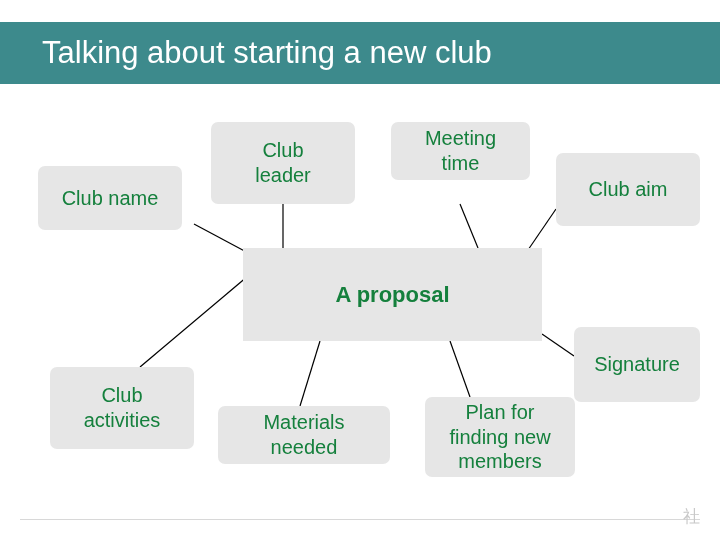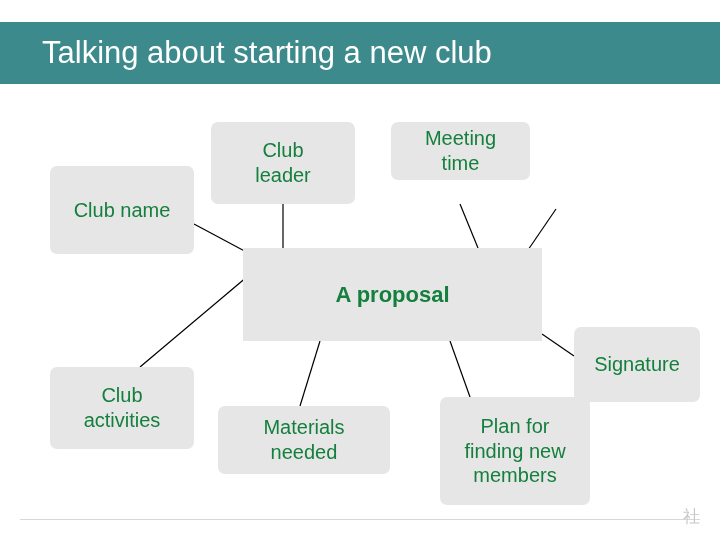--- a/index.html
+++ b/index.html
@@ -70,29 +70,29 @@
     line-height: 1.24;
     box-sizing: border-box;
   }
   .node.center {
     background: #e6e6e6;
     border-radius: 0;
     font-weight: bold;
     font-size: 22px;
   }
   
-  #node-club-name     { left: 50px;  top: 82px;  width: 144px; height: 88px; }
+  #node-club-name     { left: 38px;  top: 82px;  width: 144px; height: 64px; }
   #node-club-leader   { left: 211px; top: 38px;  width: 144px; height: 82px; }
   #node-meeting-time  { left: 391px; top: 38px;  width: 139px; height: 58px; }
   #node-club-aim      { left: 556px; top: 69px;  width: 144px; height: 73px; }
   #node-center        { left: 243px; top: 164px; width: 299px; height: 93px; }
   #node-signature     { left: 574px; top: 243px; width: 126px; height: 75px; }
   #node-club-act      { left: 50px;  top: 283px; width: 144px; height: 82px; }
-  #node-materials     { left: 218px; top: 322px; width: 172px; height: 68px; }
-  #node-plan          { left: 425px; top: 313px; width: 150px; height: 108px; margin-left: 15px; }
+  #node-materials     { left: 218px; top: 322px; width: 172px; height: 58px; }
+  #node-plan          { left: 425px; top: 313px; width: 150px; height: 80px; }
 
   
   .bottom-rule {
     position: absolute;
     left: 20px;
     top: 519px;
     width: 680px;
     height: 1px;
     background: #d8d8d8;
   }
@@ -151,20 +151,23 @@
     </div>
 
     <div class="node" id="node-club-leader">
       <span>Club<br>leader</span>
     </div>
 
     <div class="node" id="node-meeting-time">
       <span>Meeting<br>time</span>
     </div>
 
+    <div class="node" id="node-club-aim">
+      <span>Club aim</span>
+    </div>
 
     <div class="node" id="node-signature">
       <span>Signature</span>
     </div>
 
     <div class="node center" id="node-center">
       <span>A proposal</span>
     </div>
 
     <div class="node" id="node-club-act">

